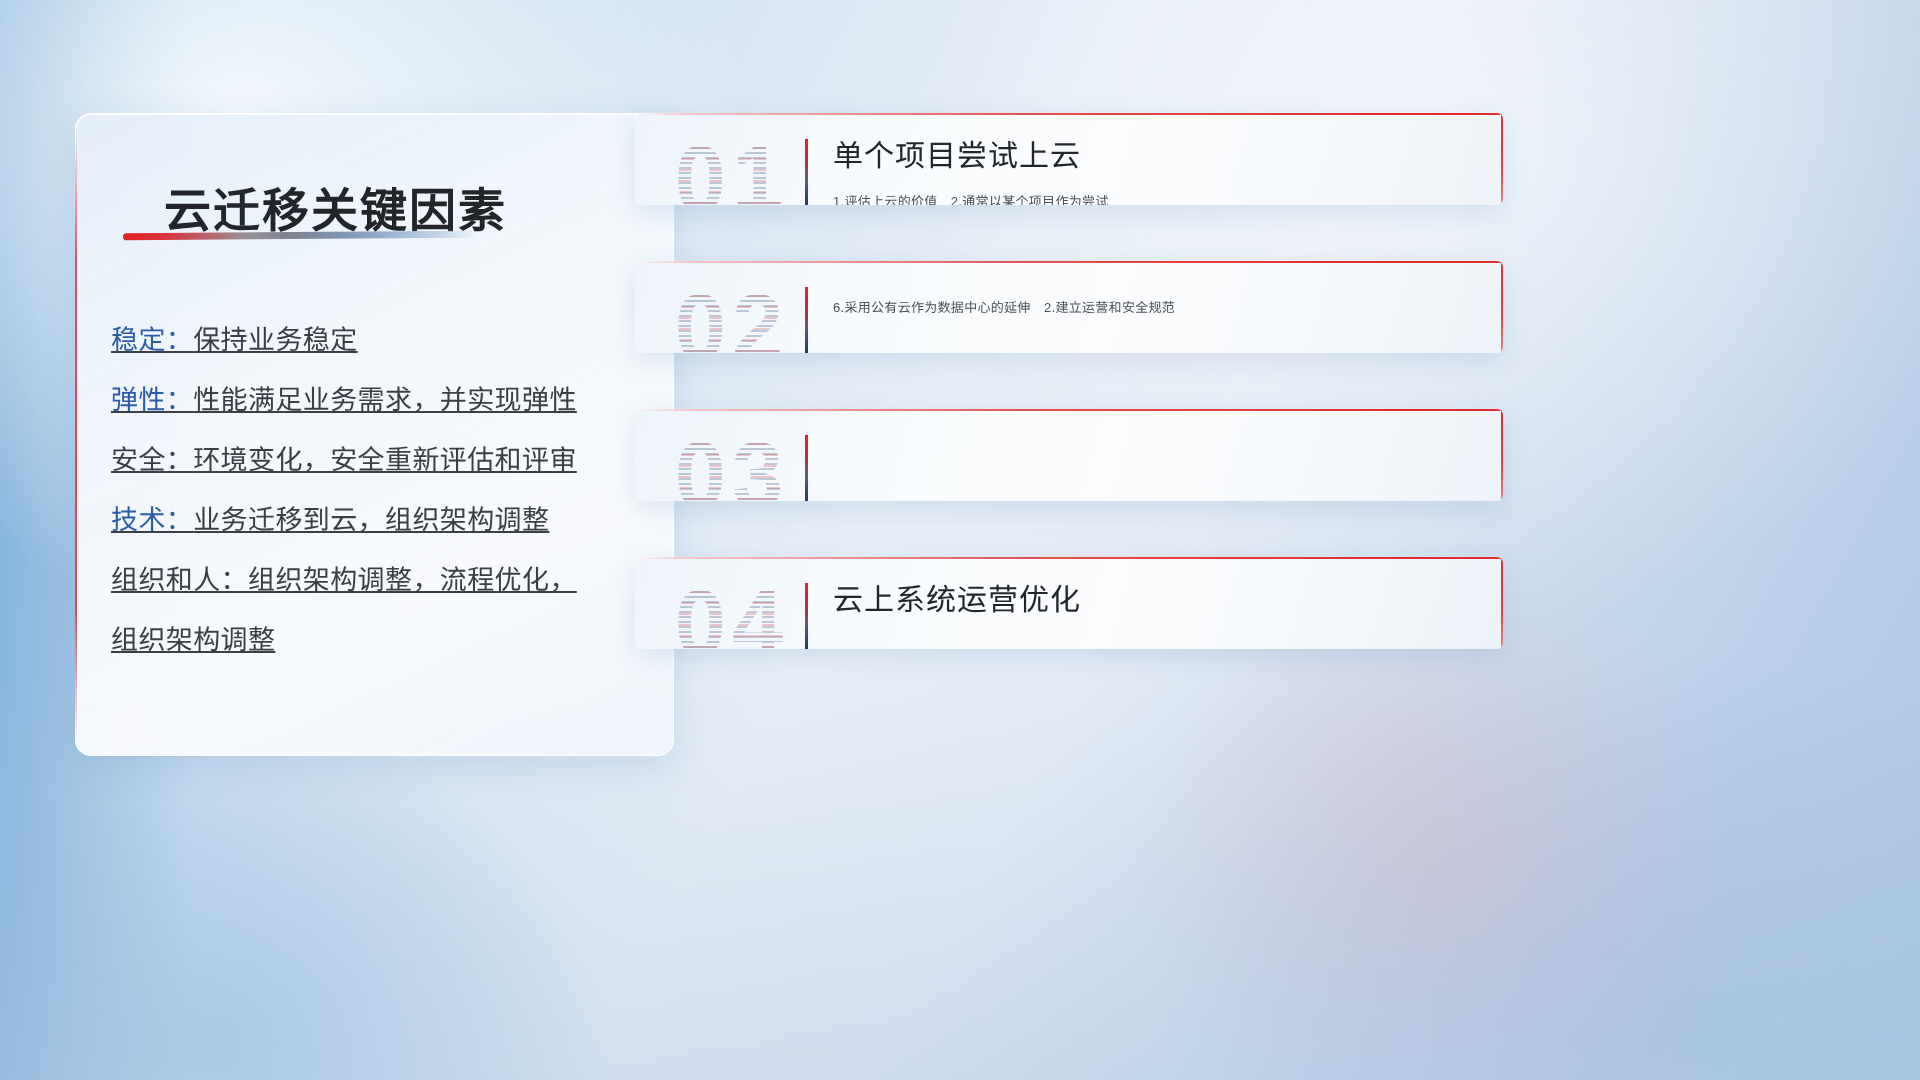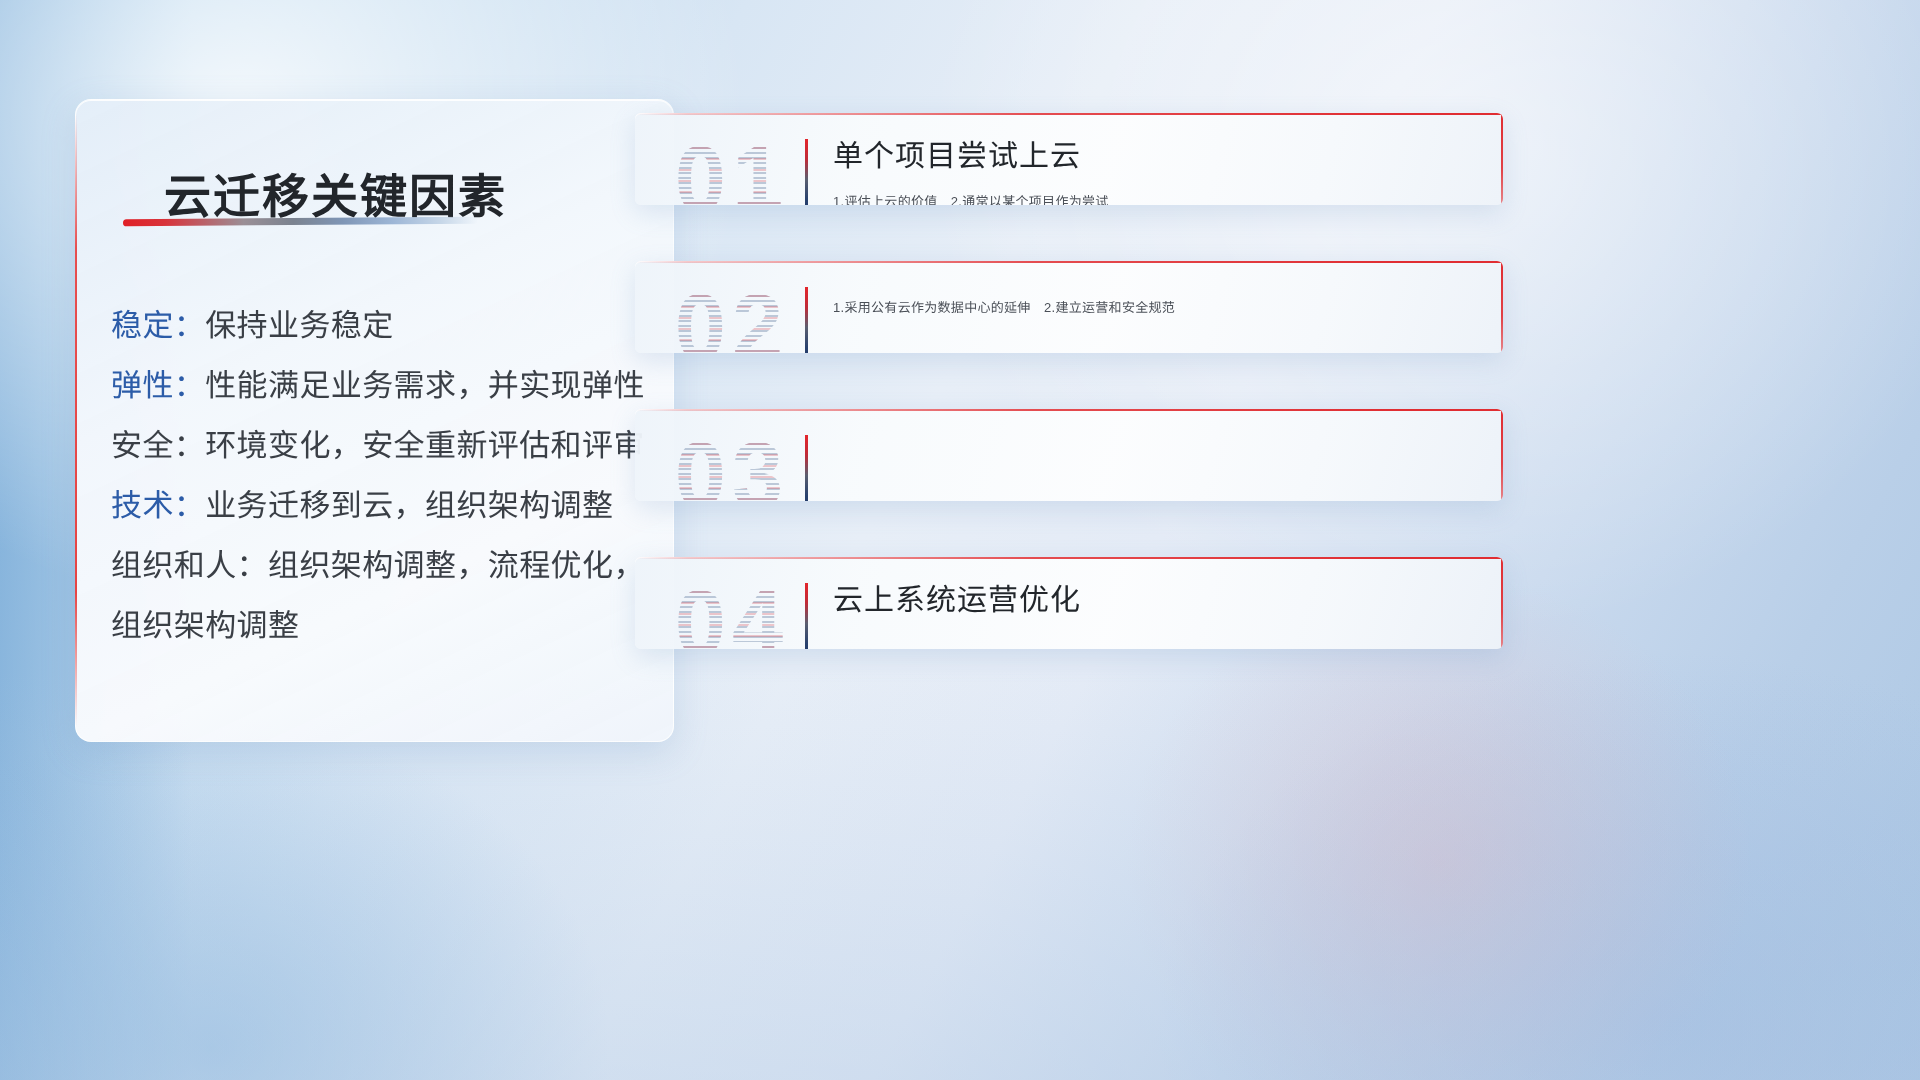--- a/index.html
+++ b/index.html
@@ -49,21 +49,21 @@
     position:absolute; left:0; top:0; width:10%; height:100%;
     background:linear-gradient(90deg, rgba(120,170,215,.75) 0%, rgba(120,170,215,0) 100%);
   }
   .bg-vignette{
     position:absolute; inset:0;
     background:linear-gradient(180deg, rgba(255,255,255,0) 62%, rgba(175,200,228,.40) 100%);
   }
 
   
   .left-card{
-    position:absolute; left:75px; top:99px; width:599px; height:643px;
+    position:absolute; left:75px; top:113px; width:599px; height:643px;
     border-radius:16px;
     background:linear-gradient(155deg, rgba(228,238,248,.94) 0%, rgba(243,247,252,.97) 38%, rgba(248,250,253,.98) 70%, rgba(240,245,251,.95) 100%);
     border:1px solid rgba(255,255,255,.85);
     box-shadow:0 10px 34px rgba(110,150,195,.22), inset 0 1px 0 rgba(255,255,255,.9);
   }
   .left-card::after{
     content:""; position:absolute; left:-1px; top:14px; bottom:14px; width:2px;
     border-radius:2px;
     background:linear-gradient(180deg, rgba(228,48,48,0) 0%, rgba(228,48,48,.85) 22%, rgba(228,48,48,.9) 78%, rgba(228,48,48,0) 100%);
   }
@@ -76,22 +76,22 @@
     position:absolute; left:47px; top:118px; width:355px; height:7px;
     border-radius:4px;
     background:linear-gradient(90deg,
       #e01f26 0%, #d8343c 12%, #9a8f96 34%, #7b8390 48%,
       #7f96b6 62%, #9db6d6 76%, #c8d8e9 90%, rgba(225,235,246,0) 100%);
     transform:skewY(-.45deg);
   }
 
   .factor-list{ position:absolute; left:35px; top:196px; right:26px; }
   .factor-item{
-    font-size:31px; line-height:60px; color:#3a3f46;
-    white-space:nowrap; letter-spacing:.4px;
+    font-size:27px; line-height:60px; color:#3a3f46;
+    white-space:nowrap; letter-spacing:.4px;text-decoration:underline;
   }
   .factor-item .k-blue{ color:#2c5ca8; }
   .factor-item .k-dark{ color:#3a3f46; }
   .factor-item .v{ color:#3a3f46; }
 
   
   .steps{ position:absolute; left:635px; top:113px; width:868px; }
   .step-card{
     position:relative; height:92px; margin-bottom:56px;
     border-radius:6px;
@@ -177,21 +177,21 @@
       <div class="step-body">
         <h2 class="step-title">单个项目尝试上云</h2>
         <p class="step-desc">1.评估上云的价值　2.通常以某个项目作为尝试</p>
       </div>
     </article>
     <article class="step-card">
       <div class="step-num">02</div>
       <div class="step-num-tint">02</div>
       <div class="step-divider"></div>
       <div class="step-body">
-        <p class="step-desc">1.采用公有云作为数据中心的延伸　2.建立运营和安全规范</p>
+        <p class="step-desc">6.采用公有云作为数据中心的延伸　2.建立运营和安全规范</p>
       </div>
     </article>
     <article class="step-card">
       <div class="step-num">03</div>
       <div class="step-num-tint">03</div>
       <div class="step-divider"></div>
     </article>
     <article class="step-card">
       <div class="step-num">04</div>
       <div class="step-num-tint">04</div>

